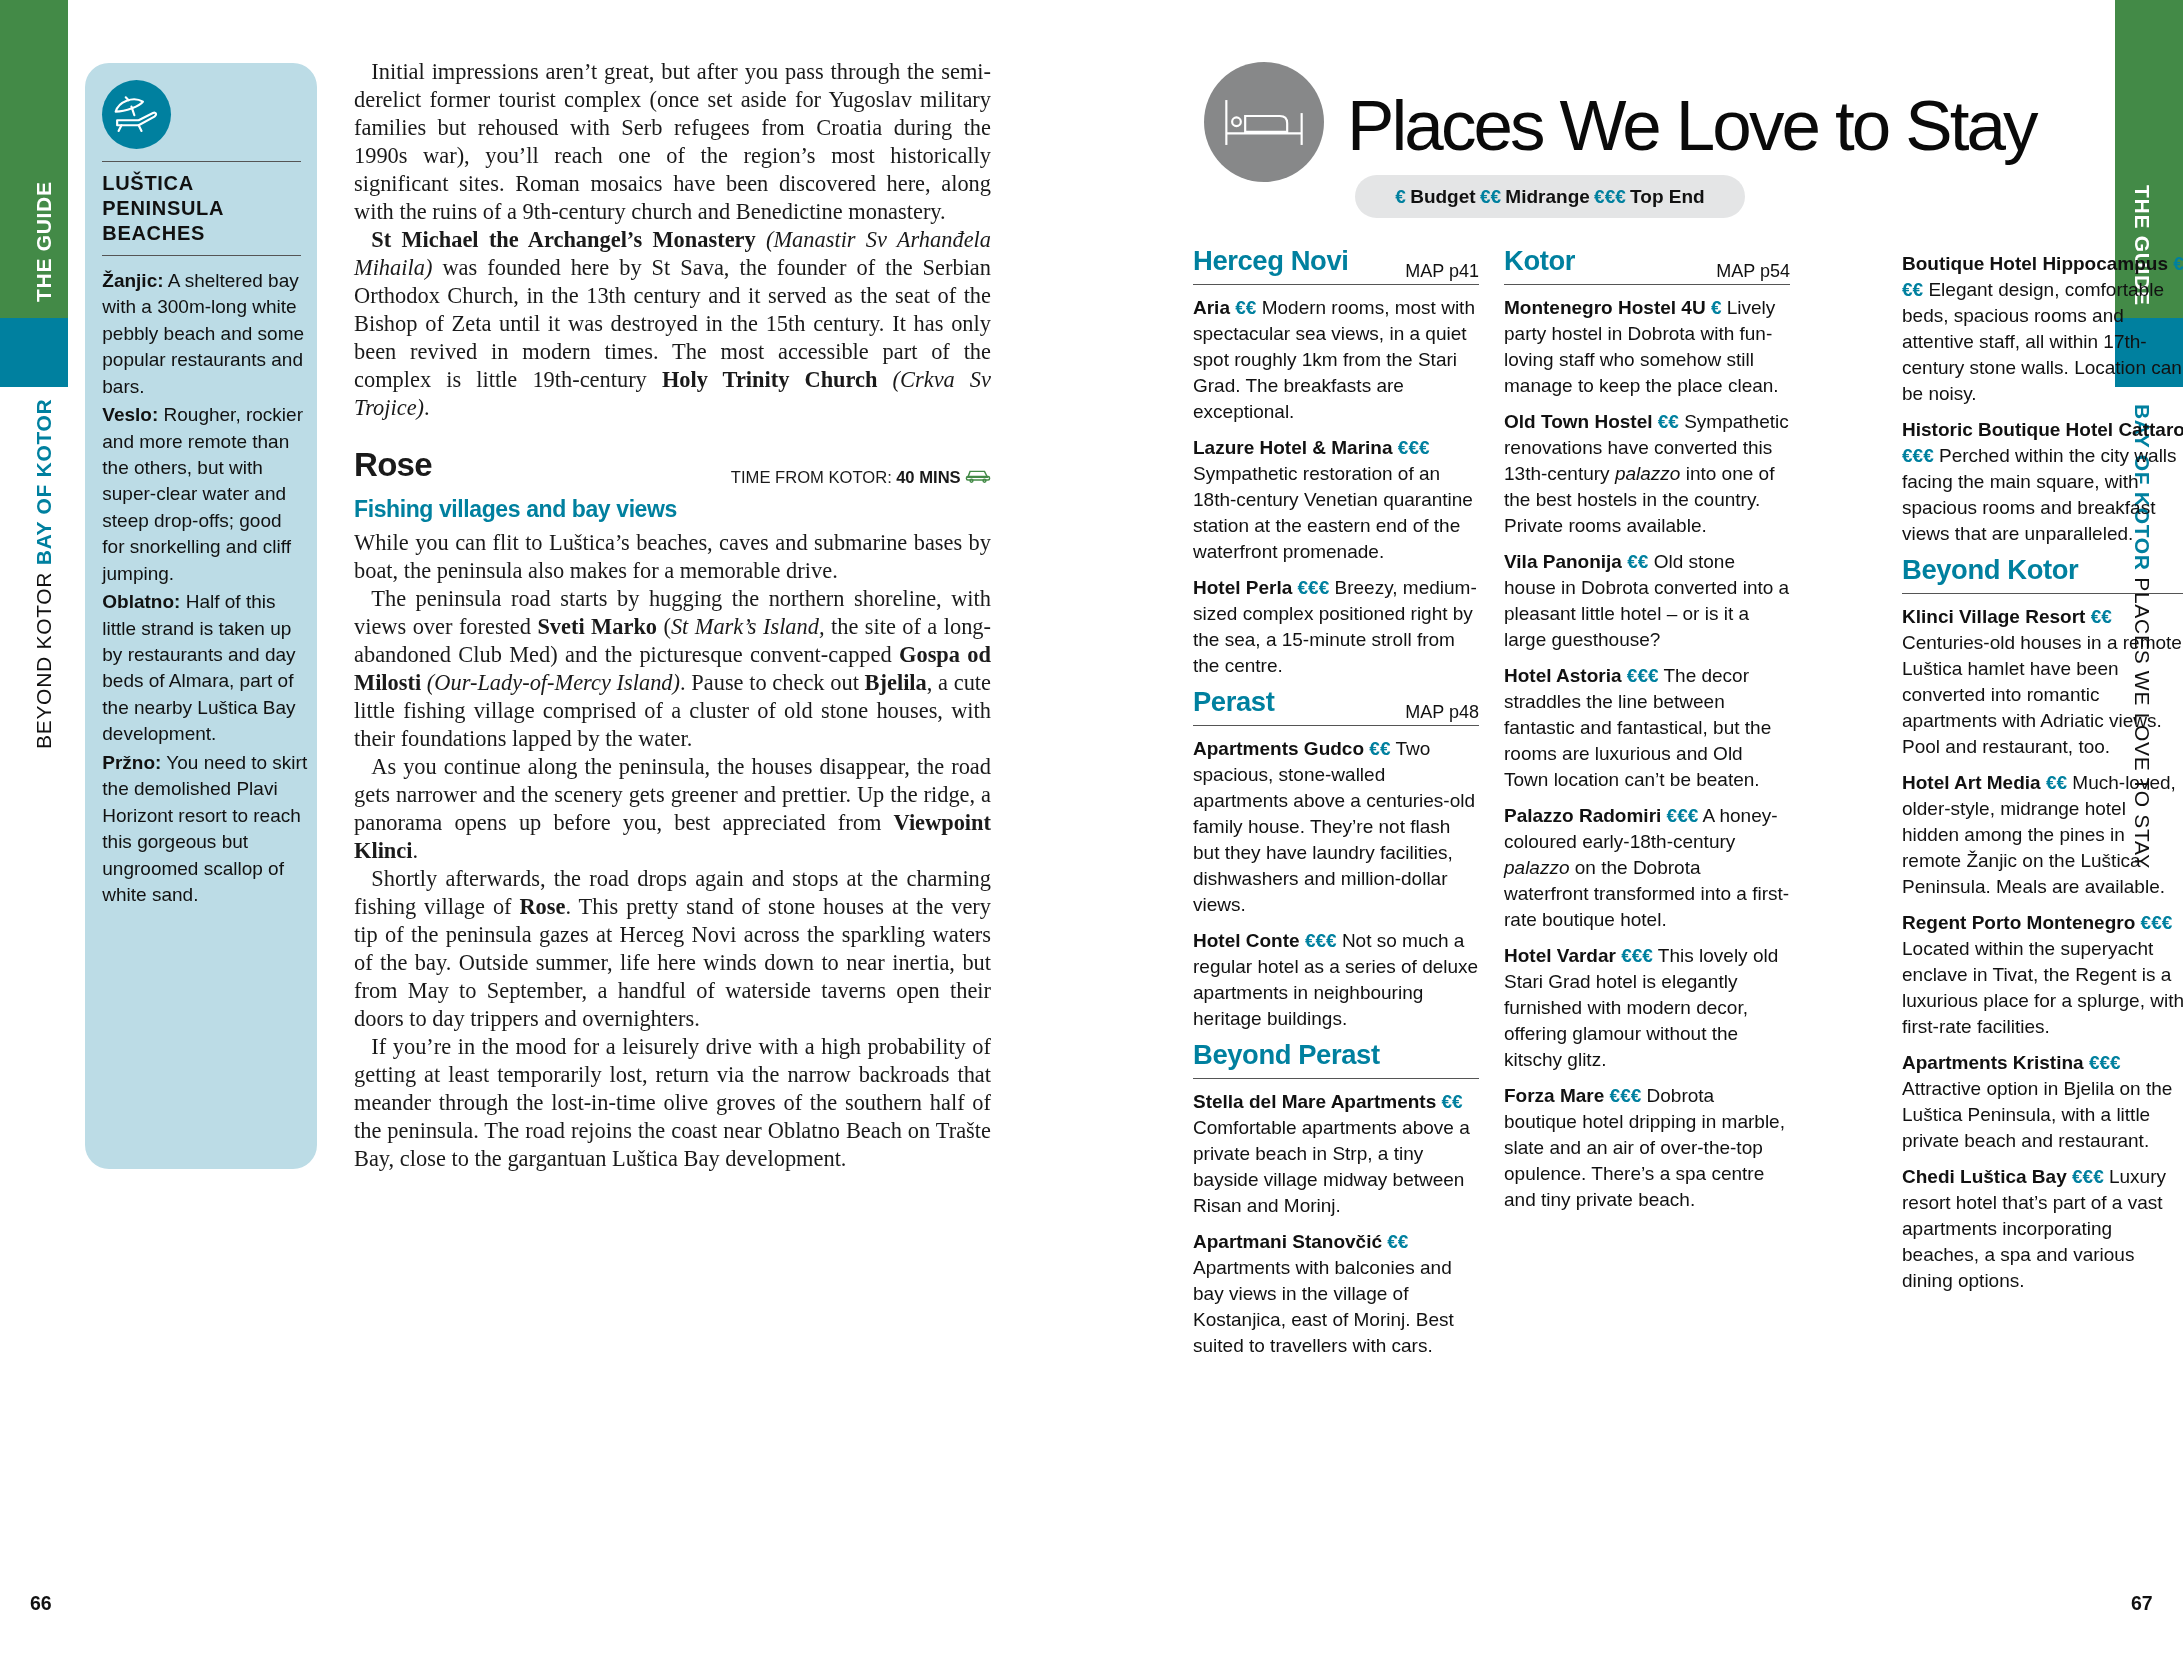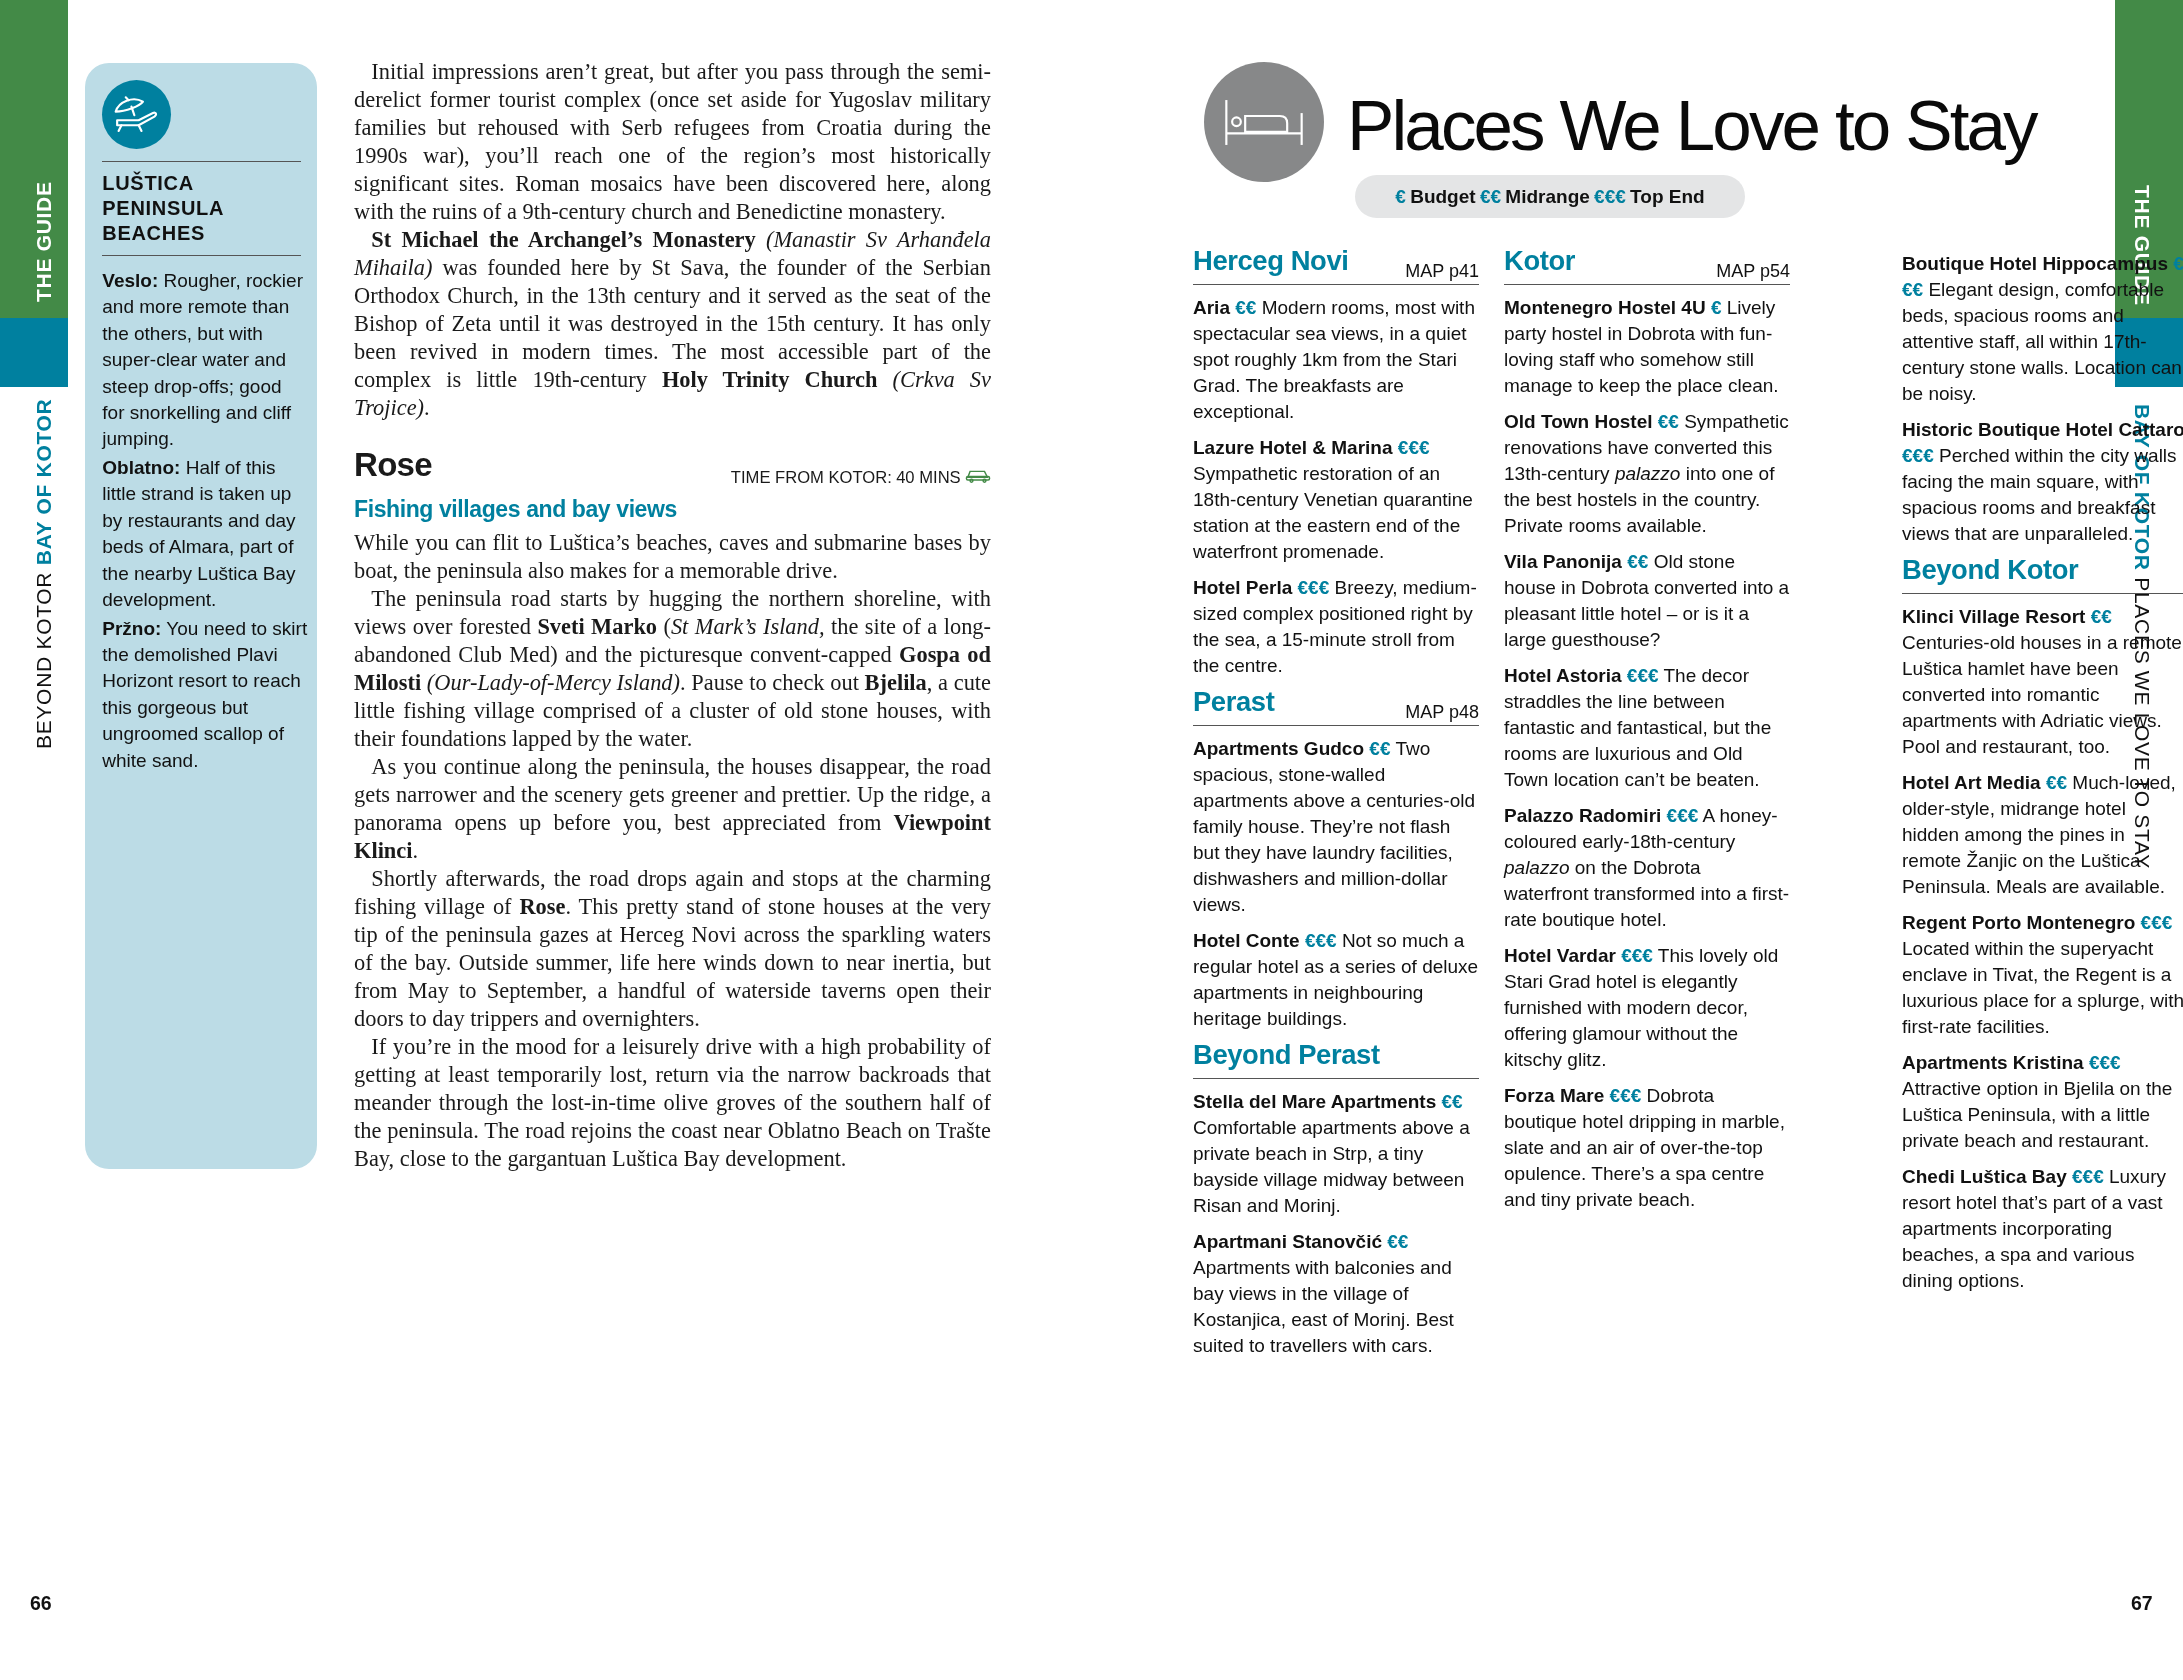--- a/index.html
+++ b/index.html
@@ -36,21 +36,21 @@
   .main-col { position: absolute; left: 354px; top: 58px; width: 637px;
               font-family: "Liberation Serif", serif; font-size: 22.4px; line-height: 28px;
               text-align: justify; color: #1a1a1a; }
   .main-col p { text-indent: 17.3px; }
   .main-col p.noindent { text-indent: 0; }
   .main-col b { font-weight: bold; }
   .main-col i { font-style: italic; }
   .rose-head { position: relative; height: 42px; margin-top: 29px; font-family: "Liberation Sans", sans-serif; }
   .rose-title { position: absolute; left: 0; top: 0; font-size: 33px; font-weight: bold; letter-spacing: -0.7px; }
   .time-from { position: absolute; right: 0; top: 13px; font-size: 16.6px; font-family: "Liberation Sans", sans-serif; display: flex; align-items: center; gap: 4.3px; }
-  .time-from b { font-weight: normal; }
+  .time-from b { font-weight: bold; }
   .rose-sub { font-family: "Liberation Sans", sans-serif; font-size: 23px; font-weight: bold;
               color: #00809f; line-height: 33px; margin-bottom: 2.9px; letter-spacing: -0.4px; }
 
   
   .bed-circle { position: absolute; left: 1204px; top: 62px; width: 120px; height: 120px;
                 border-radius: 50%; background: #878889; display: flex; align-items: center; justify-content: center; }
   .stay-title { position: absolute; left: 1347px; top: 85px; font-size: 71px; letter-spacing: -2.9px;
                 font-family: "Liberation Sans", sans-serif; color: #0a0a0a; }
   .price-pill { position: absolute; left: 1355px; top: 175px; width: 390px; height: 43px; border-radius: 21.7px;
                 background: #e4e5e6; display: flex; align-items: center; justify-content: center;
@@ -92,20 +92,21 @@
     </svg>
   </div>
   <div class="box-rule" style="top:98px;"></div>
   <div class="box-title">
     <div>LUŠTICA</div>
     <div>PENINSULA</div>
     <div>BEACHES</div>
   </div>
   <div class="box-rule" style="top:192px;"></div>
   <div class="box-body">
+    <p><b>Žanjic:</b><span> A sheltered bay with a 300m-long white pebbly beach and some popular restaurants and bars.</span></p>
     <p><b>Veslo:</b><span> Rougher, rockier and more remote than the others, but with super-clear water and steep drop-offs; good for snorkelling and cliff jumping.</span></p>
     <p><b>Oblatno:</b><span> Half of this little strand is taken up by restaurants and day beds of Almara, part of the nearby Luštica Bay development.</span></p>
     <p><b>Pržno:</b><span> You need to skirt the demolished Plavi Horizont resort to reach this gorgeous but ungroomed scallop of white sand.</span></p>
   </div>
 </div>
 
 <div class="main-col">
   <p>Initial impressions aren’t great, but after you pass through the semi-derelict former tourist complex (once set aside for Yugoslav military families but rehoused with Serb refugees from Croatia during the 1990s war), you’ll reach one of the region’s most historically significant sites. Roman mosaics have been discovered here, along with the ruins of a 9th-century church and Benedictine monastery.</p>
   <p><b>St Michael the Archangel’s Monastery</b><i> (Manastir Sv Arhanđela Mihaila)</i><span> was founded here by St Sava, the founder of the Serbian Orthodox Church, in the 13th century and it served as the seat of the Bishop of Zeta until it was destroyed in the 15th century. It has only been revived in modern times. The most accessible part of the complex is little 19th-century </span><b>Holy Trinity Church</b><i> (Crkva Sv Trojice)</i><span>.</span></p>
 

